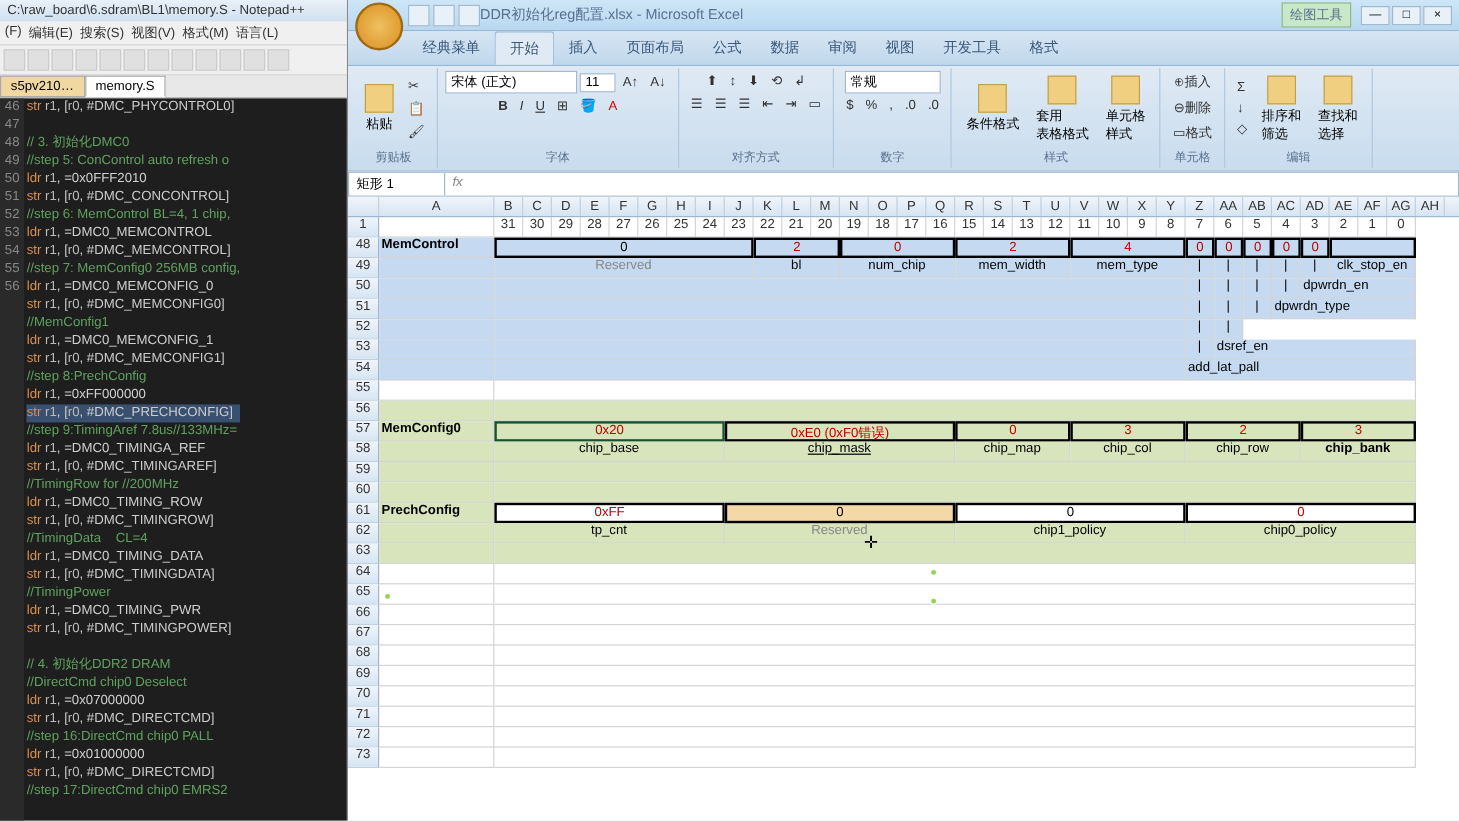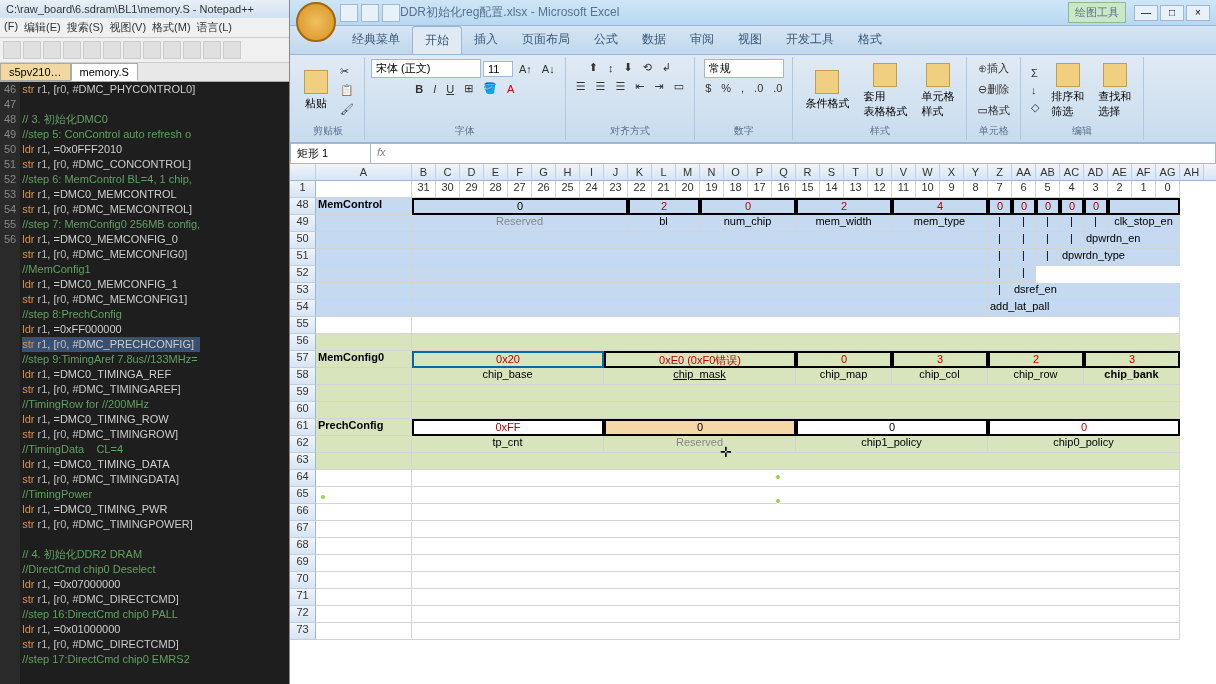--- a/index.html
+++ b/index.html
@@ -489,21 +489,21 @@
         <div class="cell " style="width:768px;text-align:center;"></div>
       </div>
       <div class="row">
         <div class="rh">56</div>
         <div class="cell cell-a green-bg"></div>
         <div class="cell green-bg" style="width:768px;text-align:center;"></div>
       </div>
       <div class="row">
         <div class="rh">57</div>
         <div class="cell cell-a green-bg"><b>MemConfig0</b></div>
-        <div class="cell green-bg red-text" style="width:192px;text-align:center;border:2px solid #0369a1;">0x20</div>
+        <div class="cell green-bg red-text" style="width:192px;text-align:center;border:2px solid #14532d;">0x20</div>
         <div class="cell green-bg red-text" style="width:192px;text-align:center;border:2px solid #000;">0xE0 (0xF0错误)</div>
         <div class="cell green-bg red-text" style="width:96px;text-align:center;border:2px solid #000;">0</div>
         <div class="cell green-bg red-text" style="width:96px;text-align:center;border:2px solid #000;">3</div>
         <div class="cell green-bg red-text" style="width:96px;text-align:center;border:2px solid #000;">2</div>
         <div class="cell green-bg red-text" style="width:96px;text-align:center;border:2px solid #000;">3</div>
       </div>
       <div class="row">
         <div class="rh">58</div>
         <div class="cell cell-a green-bg"></div>
         <div class="cell green-bg" style="width:192px;text-align:center;">chip_base</div>

